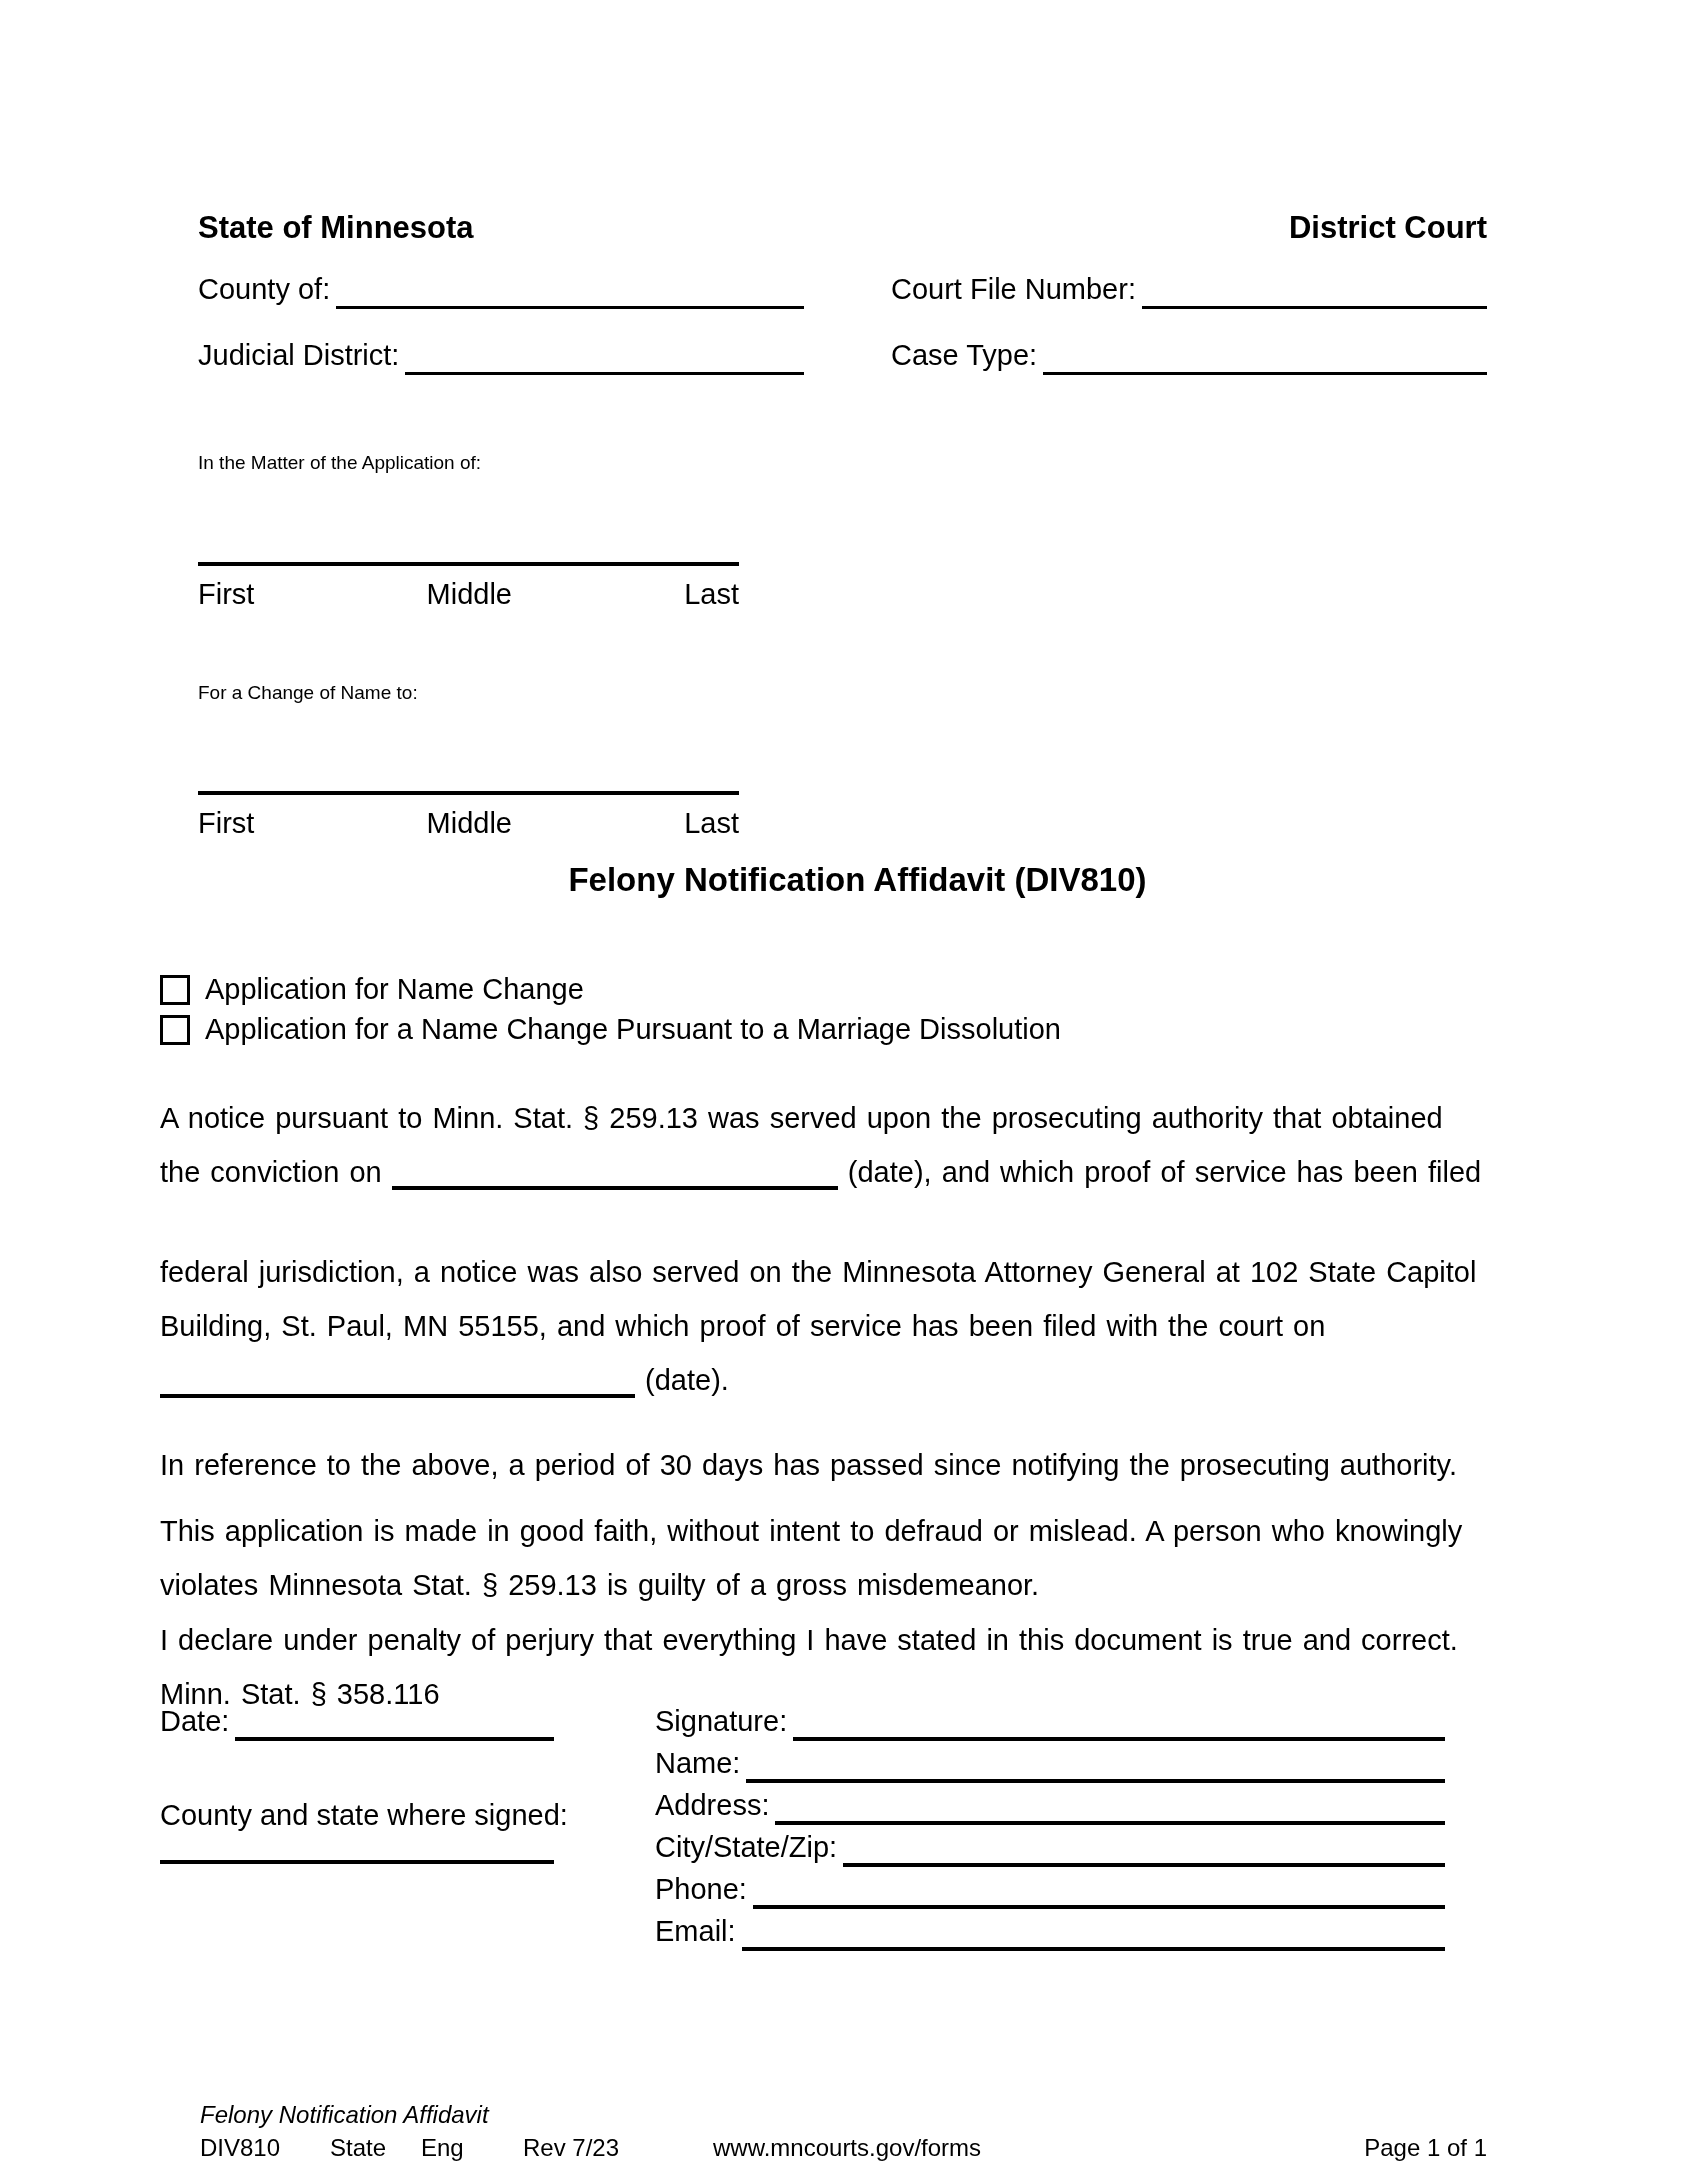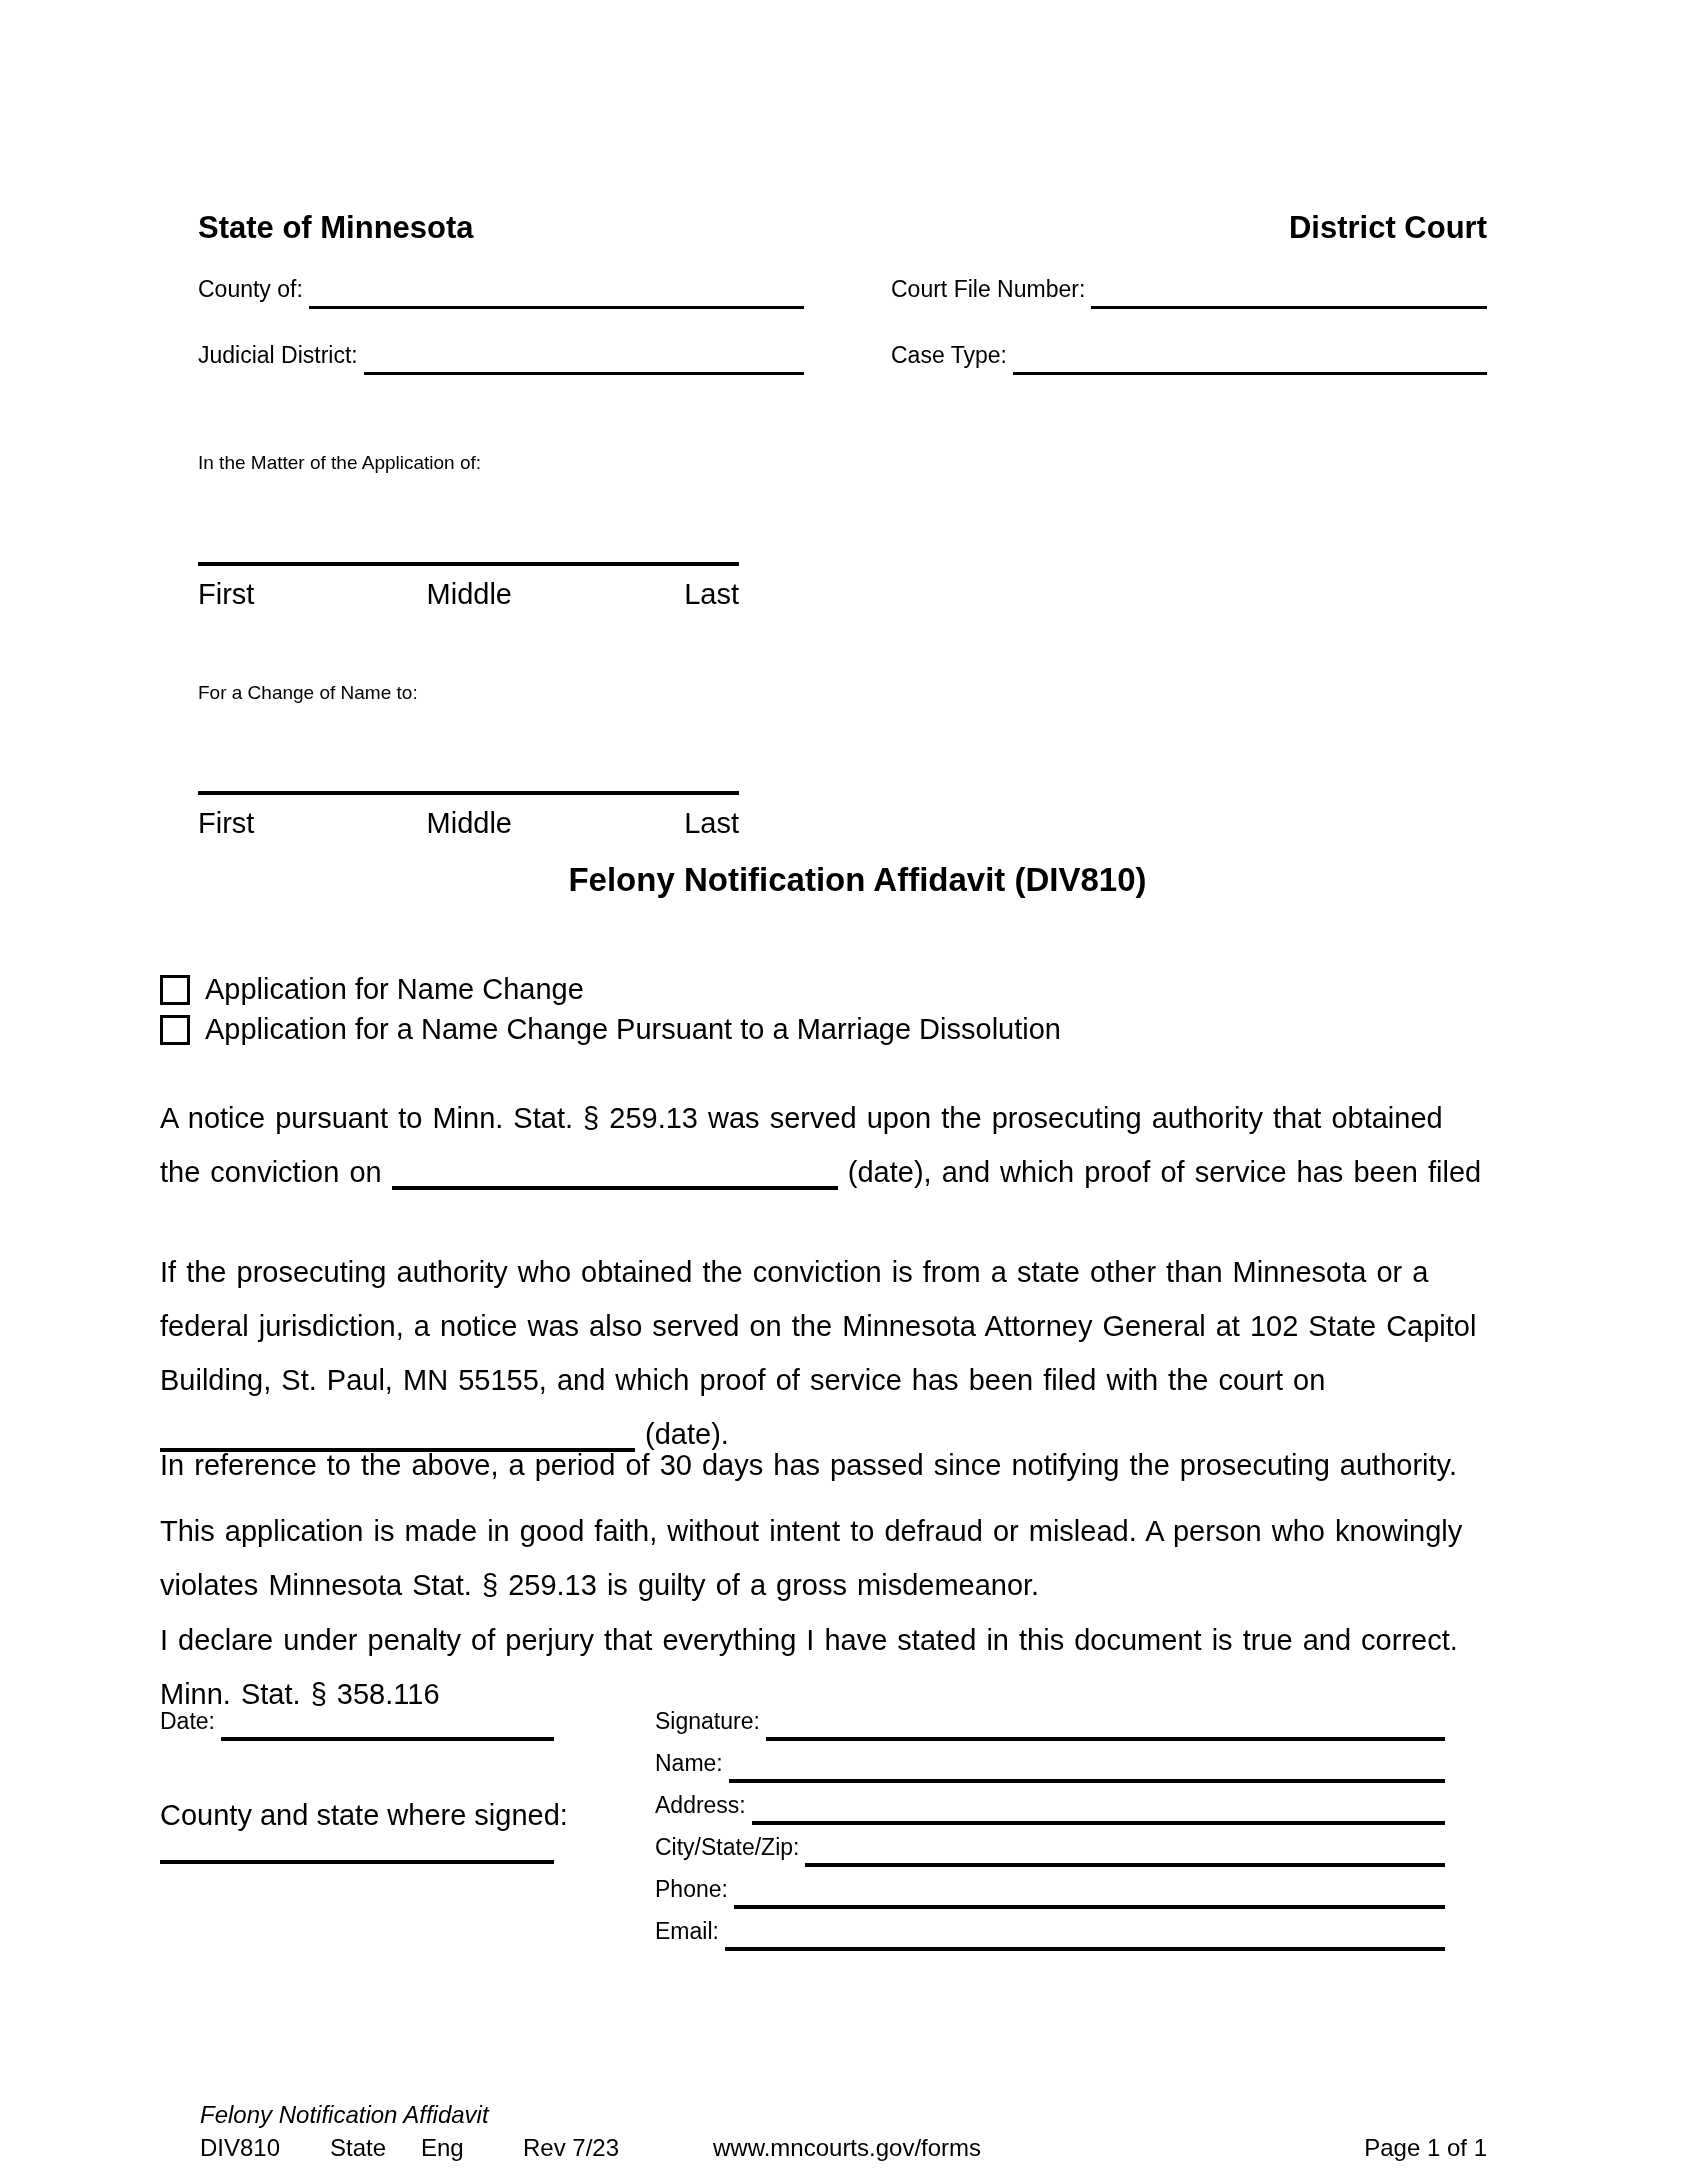--- a/index.html
+++ b/index.html
@@ -12,21 +12,21 @@
     overflow:hidden;
   }
   .abs { position:absolute; }
   .b { font-weight:bold; }
   .txt { font-size:19px; line-height:40px; white-space:nowrap; }
   .hdr { font-size:31px; line-height:40px; white-space:nowrap; }
 
   
   .cap-row { left:198px; width:1289px; display:flex; justify-content:space-between; }
   .field-row { display:flex; align-items:flex-end; }
-  .field-row .lbl { font-size:23px; line-height:40px; white-space:nowrap; margin-right:6px; }
+  .field-row .lbl { font-size:29px; line-height:40px; white-space:nowrap; margin-right:6px; }
   .fill { flex:1; height:34px; border-bottom:3px solid #000; }
   .cap-left  { position:absolute; left:0; width:606px; }
   .cap-right { position:absolute; left:693px; width:596px; }
 
   .rule { background:#000; height:4px; }
 
   .fml { display:flex; justify-content:space-between; font-size:29px; }
 
   .title { left:16px; width:1683px; text-align:center; font-size:33px; font-weight:bold; white-space:nowrap; }
 
@@ -117,21 +117,20 @@
   <div class="abs para" style="top:1087px;">
     <div class="line">A notice pursuant to Minn. Stat. § 259.13  was served upon the prosecuting authority that obtained</div>
     <div class="line">
       <span>the conviction on</span>
       <span class="blank-inline w450"></span>
       <span>(date), and which proof of service has been filed</span>
     </div>
   </div>
 
   <div class="abs para" style="top:1241px;">
-    <div class="line">If the prosecuting authority who obtained the conviction is from a state other than Minnesota or a</div>
     <div class="line">federal jurisdiction, a notice was also served on the Minnesota Attorney General at 102 State Capitol</div>
     <div class="line">Building, St. Paul, MN 55155,  and which proof of service has been filed with the court on</div>
     <div class="line">
       <span class="blank-inline w480" style="margin-left:0;"></span>
       <span>(date).</span>
     </div>
   </div>
 
   <div class="abs para" style="top:1434px;">
     <div class="line">In reference to the above, a period of 30 days has passed since notifying the prosecuting authority.</div>

